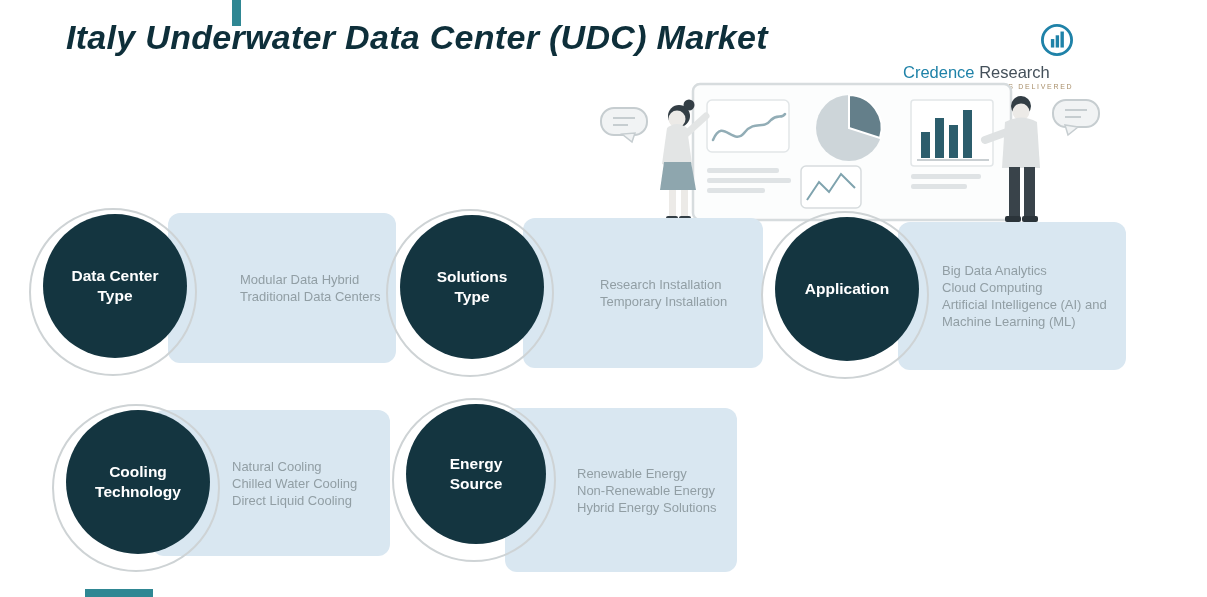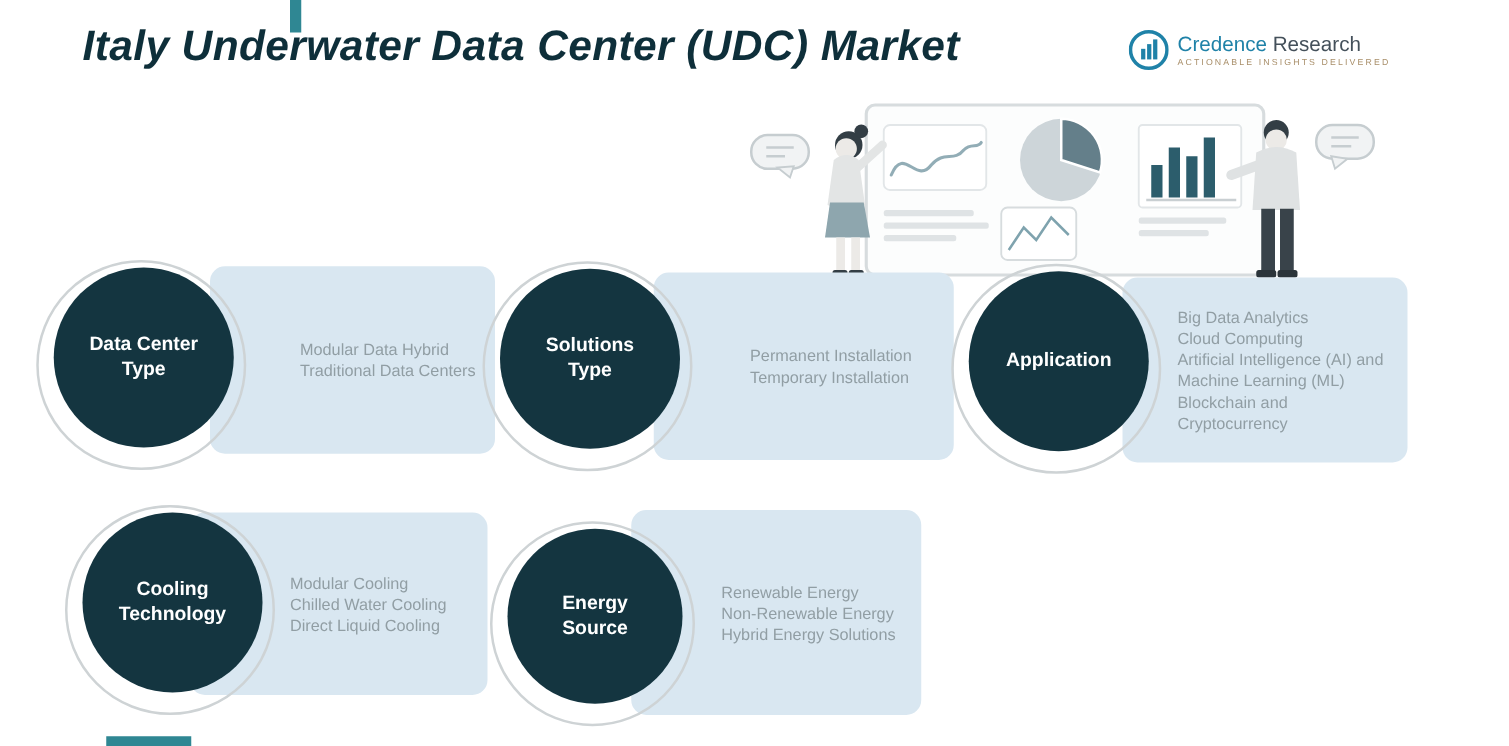--- a/index.html
+++ b/index.html
@@ -15,21 +15,21 @@
   .accent { position:absolute; background:#2f8793; }
   .accent-top { left:232px; top:0; width:9px; height:26px; }
   .accent-bottom { left:85px; top:589px; width:68px; height:8px; }
 
   .title {
     position:absolute; left:46px; top:18px;
     font-size:34px; font-weight:bold; font-style:italic;
     color:#0e2f3a; letter-spacing:0.3px; white-space:nowrap;margin-left:20px;
   }
 
-  .logo { position:absolute; left:903px; top:24px; display:flex; align-items:center; gap:7px; }
+  .logo { position:absolute; left:903px; top:24px; display:flex; align-items:flex-end; gap:7px;flex-direction:column; }
   .logo-icon { width:32px; height:32px; }
   .logo-brand { font-size:16.5px; line-height:18px; }
   .logo-brand .b1 { color:#1f82a8; }
   .logo-brand .b2 { color:#44505a; }
   .logo-tagline {
     font-size:7px; letter-spacing:1.7px; text-transform:uppercase;
     color:#a98f6a; margin-top:2px; white-space:nowrap;
   }
 
   .illustration { position:absolute; left:593px; top:70px; width:515px; height:168px; }
@@ -63,21 +63,21 @@
   .c2 { left:400px; top:215px; width:144px; height:144px; }
   .k3 { left:898px; top:222px; width:228px; height:148px; }
   .k3 .items { padding-left:44px; }
   .c3 { left:775px; top:217px; width:144px; height:144px; }
   
   .k4 { left:152px; top:410px; width:238px; height:146px; }
   .k4 .items { padding-left:80px; }
   .c4 { left:66px;  top:410px; width:144px; height:144px; }
   .k5 { left:505px; top:408px; width:232px; height:164px; }
   .k5 .items { padding-left:72px; }
-  .c5 { left:406px; top:423px; width:140px; height:140px; }
+  .c5 { left:406px; top:404px; width:140px; height:140px; }
 </style>
 </head>
 <body>
 
 <div class="canvas">
 
   <div class="accent accent-top"></div>
   <div class="accent accent-bottom"></div>
 
   <h1 class="title">Italy Underwater Data Center (UDC) Market</h1>
@@ -171,47 +171,46 @@
       </div>
     </div>
     <div class="circle c1">
       <span>Data Center Type</span>
     </div>
   </div>
 
   <div>
     <div class="card k2">
       <div class="items">
-        <div class="item">Permanent Installation</div>
+        <div class="item">Research Installation</div>
         <div class="item">Temporary Installation</div>
       </div>
     </div>
     <div class="circle c2">
       <span>Solutions Type</span>
     </div>
   </div>
 
   <div>
     <div class="card k3">
       <div class="items">
         <div class="item">Big Data Analytics</div>
         <div class="item">Cloud Computing</div>
         <div class="item">Artificial Intelligence (AI) and Machine Learning (ML)</div>
-        <div class="item">Blockchain and Cryptocurrency</div>
       </div>
     </div>
     <div class="circle c3">
       <span>Application</span>
     </div>
   </div>
 
   <div>
     <div class="card k4">
       <div class="items">
-        <div class="item">Modular Cooling</div>
+        <div class="item">Natural Cooling</div>
         <div class="item">Chilled Water Cooling</div>
         <div class="item">Direct Liquid Cooling</div>
       </div>
     </div>
     <div class="circle c4">
       <span>Cooling Technology</span>
     </div>
   </div>
 
   <div>

